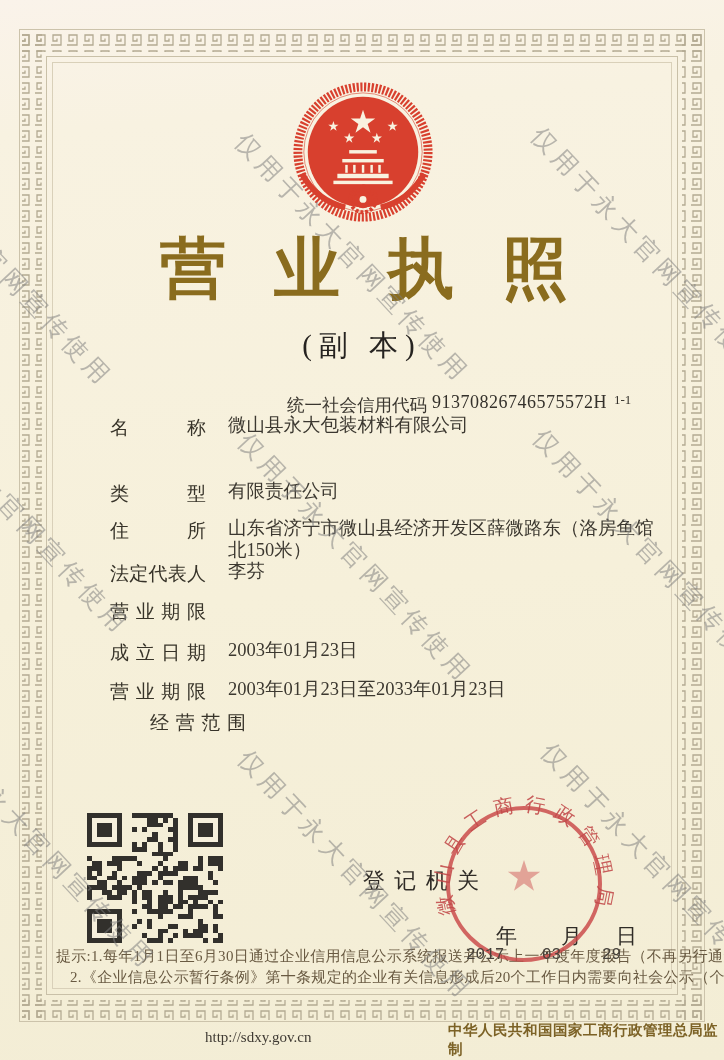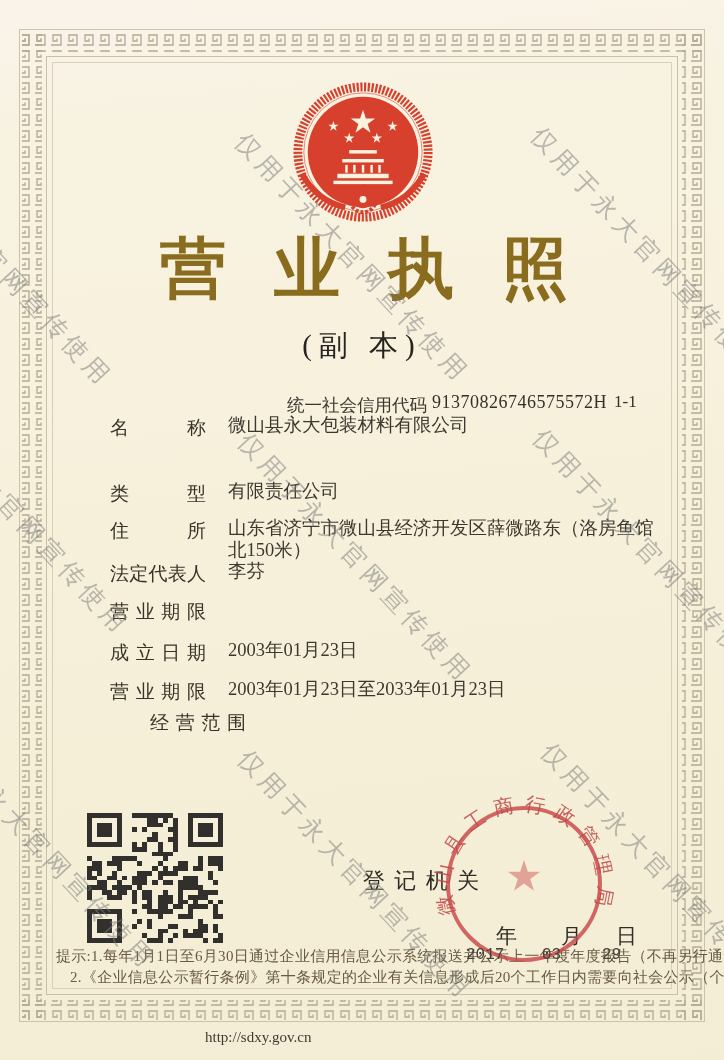--- a/index.html
+++ b/index.html
@@ -9,21 +9,21 @@
   .abs{position:absolute;}
   svg{display:block;}
   .border-frame{left:0;top:0;z-index:1;}
   .emblem{left:290px;top:82px;z-index:2;}
   .title{left:160px;top:224px;font-size:66px;font-weight:bold;color:#8a6c1e;
     letter-spacing:48px;white-space:nowrap;z-index:2;font-family:"Liberation Serif",serif;}
   .subtitle{left:0;top:326px;width:724px;text-align:center;font-size:29px;color:#262320;
     letter-spacing:7px;z-index:2;}
   .credit-label{left:287px;top:393px;font-size:17.5px;color:#3a362f;z-index:2;text-align:center;}
   .credit-code{left:432px;top:392px;font-size:18px;letter-spacing:.5px;color:#34312b;z-index:2;}
-  .credit-suffix{left:614px;top:392px;font-size:17px;color:#34312b;z-index:2;}
+  .credit-suffix{left:614px;top:392px;font-size:13px;color:#34312b;z-index:2;}
   .field-label{left:110px;width:96px;display:inline-block;text-align:justify;
     text-align-last:justify;font-size:19px;color:#373329;z-index:2;}
   .field-value{left:228px;width:436px;font-size:18.5px;line-height:21.5px;color:#3c3830;z-index:2;}
   .r1{top:415px;} .r2{top:481px;} .r3{top:518px;} .r4{top:561px;}
   .r5{top:599px;} .r6{top:640px;} .r7{top:679px;} .r8{top:710px;margin-left:40px;}
   .qr{left:87px;top:813px;z-index:2;}
   .registry{left:336px;top:866px;width:116px;text-align:justify;text-align-last:justify;
     font-size:22px;color:#2f2b26;z-index:2;margin-left:27px;}
   .seal{left:419px;top:779px;z-index:4;}
   .date-unit{top:922px;font-size:21px;color:#2f2b26;z-index:3;}
@@ -375,20 +375,21 @@
   <span class="abs date-unit du-d">日</span>
   <span class="abs date-val dv-y">2017</span>
   <span class="abs date-val dv-m">03</span>
   <span class="abs date-val dv-d">29</span>
 
   <div class="abs note note1">提示:1.每年1月1日至6月30日通过企业信用信息公示系统报送并公示上一年度年度报告（不再另行通知）。</div>
   <div class="abs note note2">2.《企业信息公示暂行条例》第十条规定的企业有关信息形成后20个工作日内需要向社会公示（个体工商户、农民专业合作社除外）。</div>
 
   <span class="abs footer-label">企业信用信息公示系统网址：</span>
   <span class="abs footer-url">http://sdxy.gov.cn</span>
+  <span class="abs footer-issuer">中华人民共和国国家工商行政管理总局监制</span>
 
   <div class="abs wm wm1">仅用于永大官网宣传使用</div>
   <div class="abs wm wm2">仅用于永大官网宣传使用</div>
   <div class="abs wm wm3">仅用于永大官网宣传使用</div>
   <div class="abs wm wm4">仅用于永大官网宣传使用</div>
   <div class="abs wm wm5">仅用于永大官网宣传使用</div>
   <div class="abs wm wm6">仅用于永大官网宣传使用</div>
   <div class="abs wm wm7">仅用于永大官网宣传使用</div>
   <div class="abs wm wm8">仅用于永大官网宣传使用</div>
   <div class="abs wm wm9">仅用于永大官网宣传使用</div>

